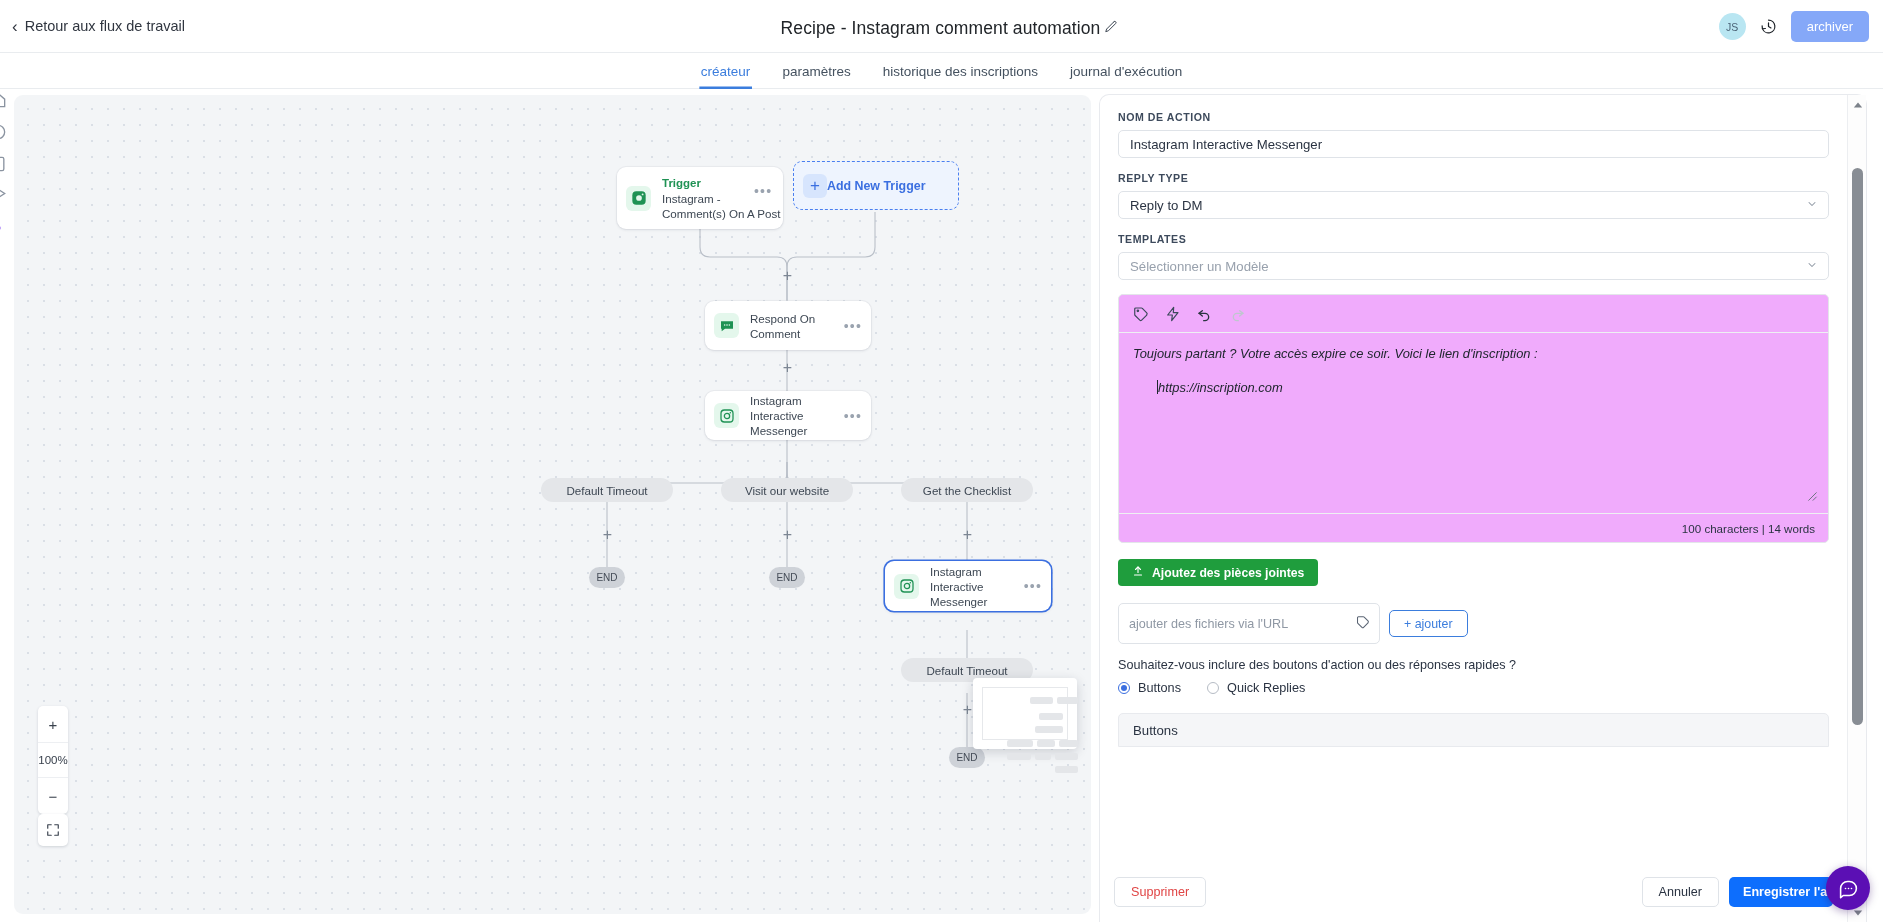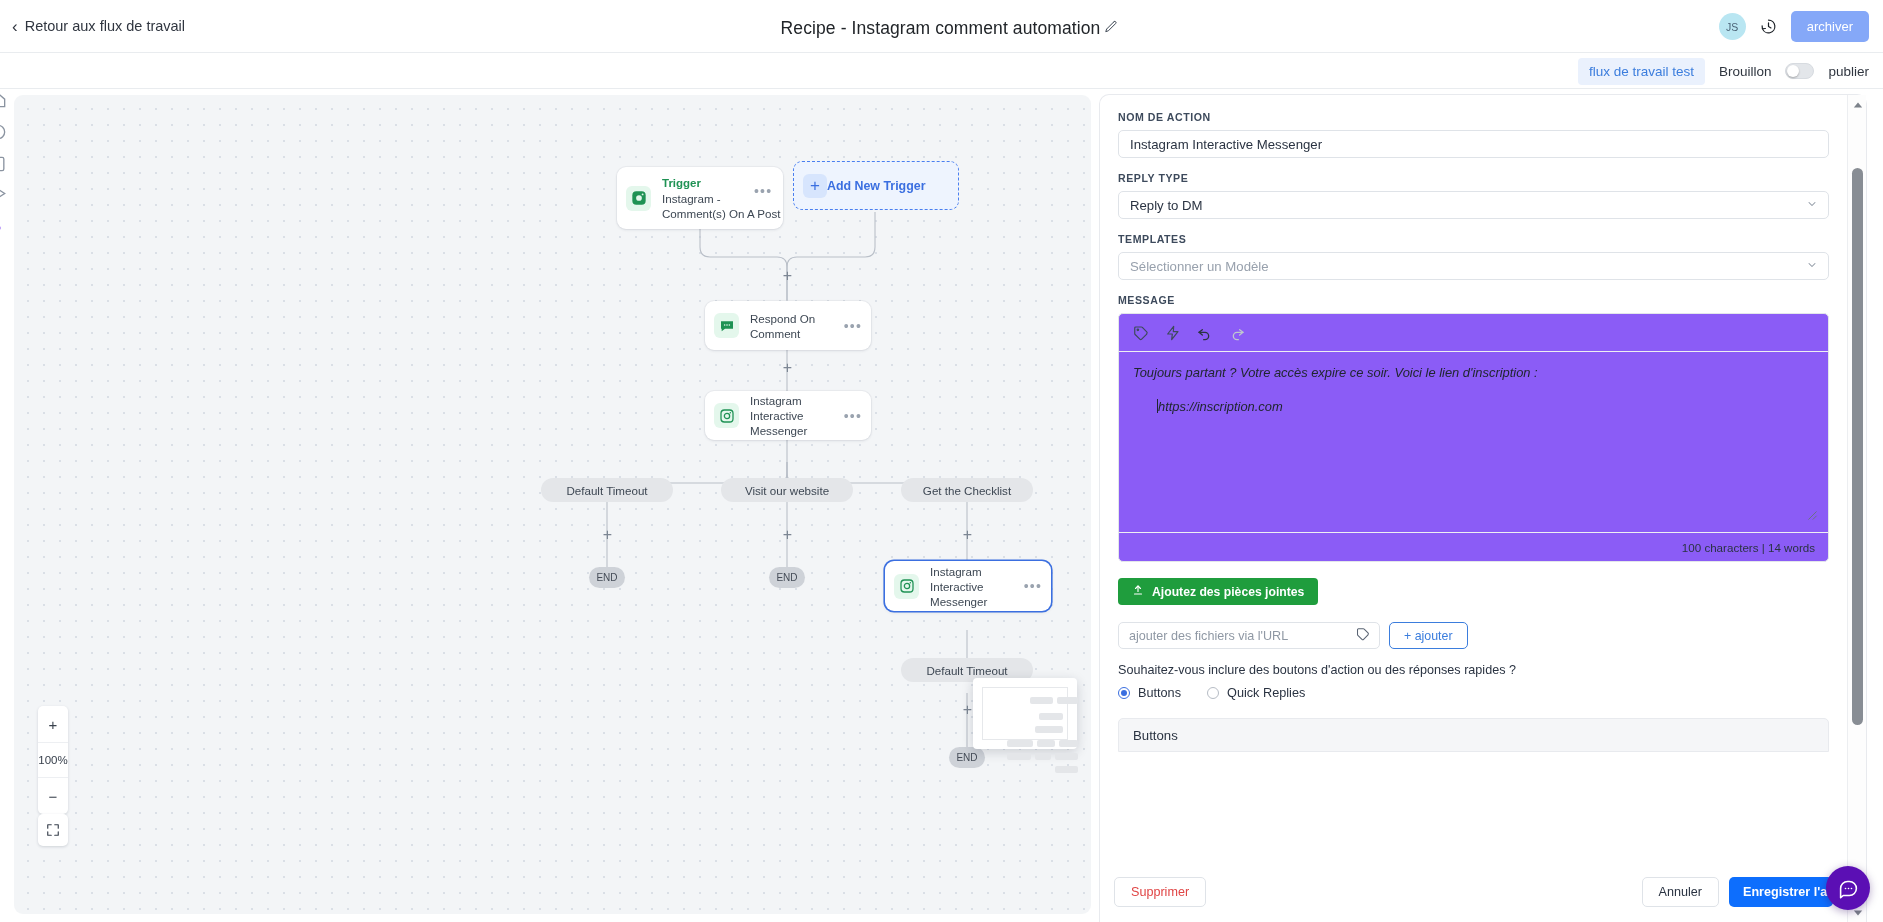--- a/index.html
+++ b/index.html
@@ -190,21 +190,21 @@
   }
   .fld-input.ph { color: #98a1ad; }
   .select-wrap { position: relative; }
   .select-wrap .chev {
     position: absolute; right: 11px; top: 50%; transform: translateY(-50%);
     pointer-events: none; color: #8f98a4;
   }
   .gap { height: 14px; }
 
   .editor {
-    border: 1px solid #e3e6ea; border-radius: 5px; overflow: hidden; background: #8b5cf6;
+    border: 1px solid #e3e6ea; border-radius: 5px; overflow: hidden; background: #f0abfc;
   }
   .editor-tools {
     height: 38px; border-bottom: 1px solid #eef0f3; display: flex;
     align-items: center; gap: 16px; padding-left: 14px; color: #3d4a5c;
   }
   .tool { cursor: pointer; display: flex; align-items: center; }
   .tool.dim { color: #bfc6cf; }
   .editor-body { position: relative; height: 180px; padding: 12px 14px; }
   .msg-line {
     font-size: 12.9px; font-style: italic; color: #20262f; line-height: 17px;
@@ -225,21 +225,21 @@
 
   .attach-btn {
     margin-top: 16px; background: #1f9d3d; color: #fff; border: none;
     border-radius: 4px; height: 27px; padding: 0 14px; font-size: 12.2px;
     display: inline-flex; align-items: center; gap: 8px; cursor: pointer;
     font-family: "Liberation Sans", sans-serif; font-weight: bold;
   }
 
   .url-row { margin-top: 17px; display: flex; align-items: center; gap: 9px; }
   .url-input {
-    flex: 0 0 262px; height: 27px; border: 1px solid #dfe3e8; border-radius: 5px;
+    flex: 0 0 262px; height: 41px; border: 1px solid #dfe3e8; border-radius: 5px;
     display: flex; align-items: center; padding: 0 10px; position: relative;
   }
   .url-input span.ph { color: #8f98a4; font-size: 12.6px; }
   .url-tag { position: absolute; right: 9px; color: #5a6473; }
   .add-btn {
     height: 27px; border: 1px solid #3b7ddd; border-radius: 5px; background: #fff;
     color: #3b7ddd; font-size: 12.4px; padding: 0 14px; cursor: pointer;
     font-family: "Liberation Sans", sans-serif;
   }
   .question { margin-top: 14px; font-size: 12.6px; color: #2a3342; }
@@ -318,27 +318,25 @@
             <path d="M12 3a9 9 0 1 1-8.5 12"></path>
             <polyline points="3,11 3.4,15.2 7.6,14.8"></polyline>
             <polyline points="12 7 12 12 15.5 14"></polyline>
           </svg>
       </div>
       <button class="archive-btn">archiver</button>
     </div>
   </div>
 
   <div class="tabbar">
-    <div class="tabbar-right">
-      <div class="test-wf">flux de travail test</div>
-      <span class="pub-label">Brouillon</span>
-      <div class="toggle">
-          <span class="knob"></span>
-        </div>
-      <span class="pub-label">publier</span>
+    <div class="tabs">
+      <div class="tab active">créateur</div>
+      <div class="tab">paramètres</div>
+      <div class="tab">historique des inscriptions</div>
+      <div class="tab">journal d'exécution</div>
     </div>
   </div>
 
   <div class="left-rail">
     <span class="rail-ico" style="top:0px">
       <svg width="20" height="20" viewBox="0 0 24 24" fill="none" stroke="#8a93a0" stroke-width="1.6">
           <path d="M4 11l8-7 8 7v9H4z"></path>
         </svg></span>
     <span class="rail-ico" style="top:32px">
       <svg width="20" height="20" viewBox="0 0 24 24" fill="none" stroke="#8a93a0" stroke-width="1.6">
@@ -519,21 +517,20 @@
       <div class="select-wrap">
         <div class="fld-input ph">Sélectionner un Modèle</div>
         <span class="chev">
           <svg width="12" height="12" viewBox="0 0 24 24" fill="none" stroke="#8f98a4" stroke-width="2.1" stroke-linecap="round" stroke-linejoin="round">
               <polyline points="6 9 12 15 18 9"></polyline>
             </svg>
         </span>
       </div>
 
       <div class="gap"></div>
-      <div class="fld-label">MESSAGE</div>
 
       <div class="editor">
         <div class="editor-tools">
           <span class="tool">
             <svg width="16" height="16" viewBox="0 0 24 24" fill="none" stroke="#3d4a5c" stroke-width="1.8" stroke-linecap="round" stroke-linejoin="round">
                 <path d="M20.6 13.6 13 21.2a2 2 0 0 1-2.8 0l-7-7A2 2 0 0 1 2.6 13V4.5A1.5 1.5 0 0 1 4.1 3h8.5a2 2 0 0 1 1.4.6l6.6 6.6a2 2 0 0 1 0 2.8z"></path>
                 <circle cx="7.3" cy="7.3" r="1.1"></circle>
               </svg>
           </span>
           <span class="tool">

